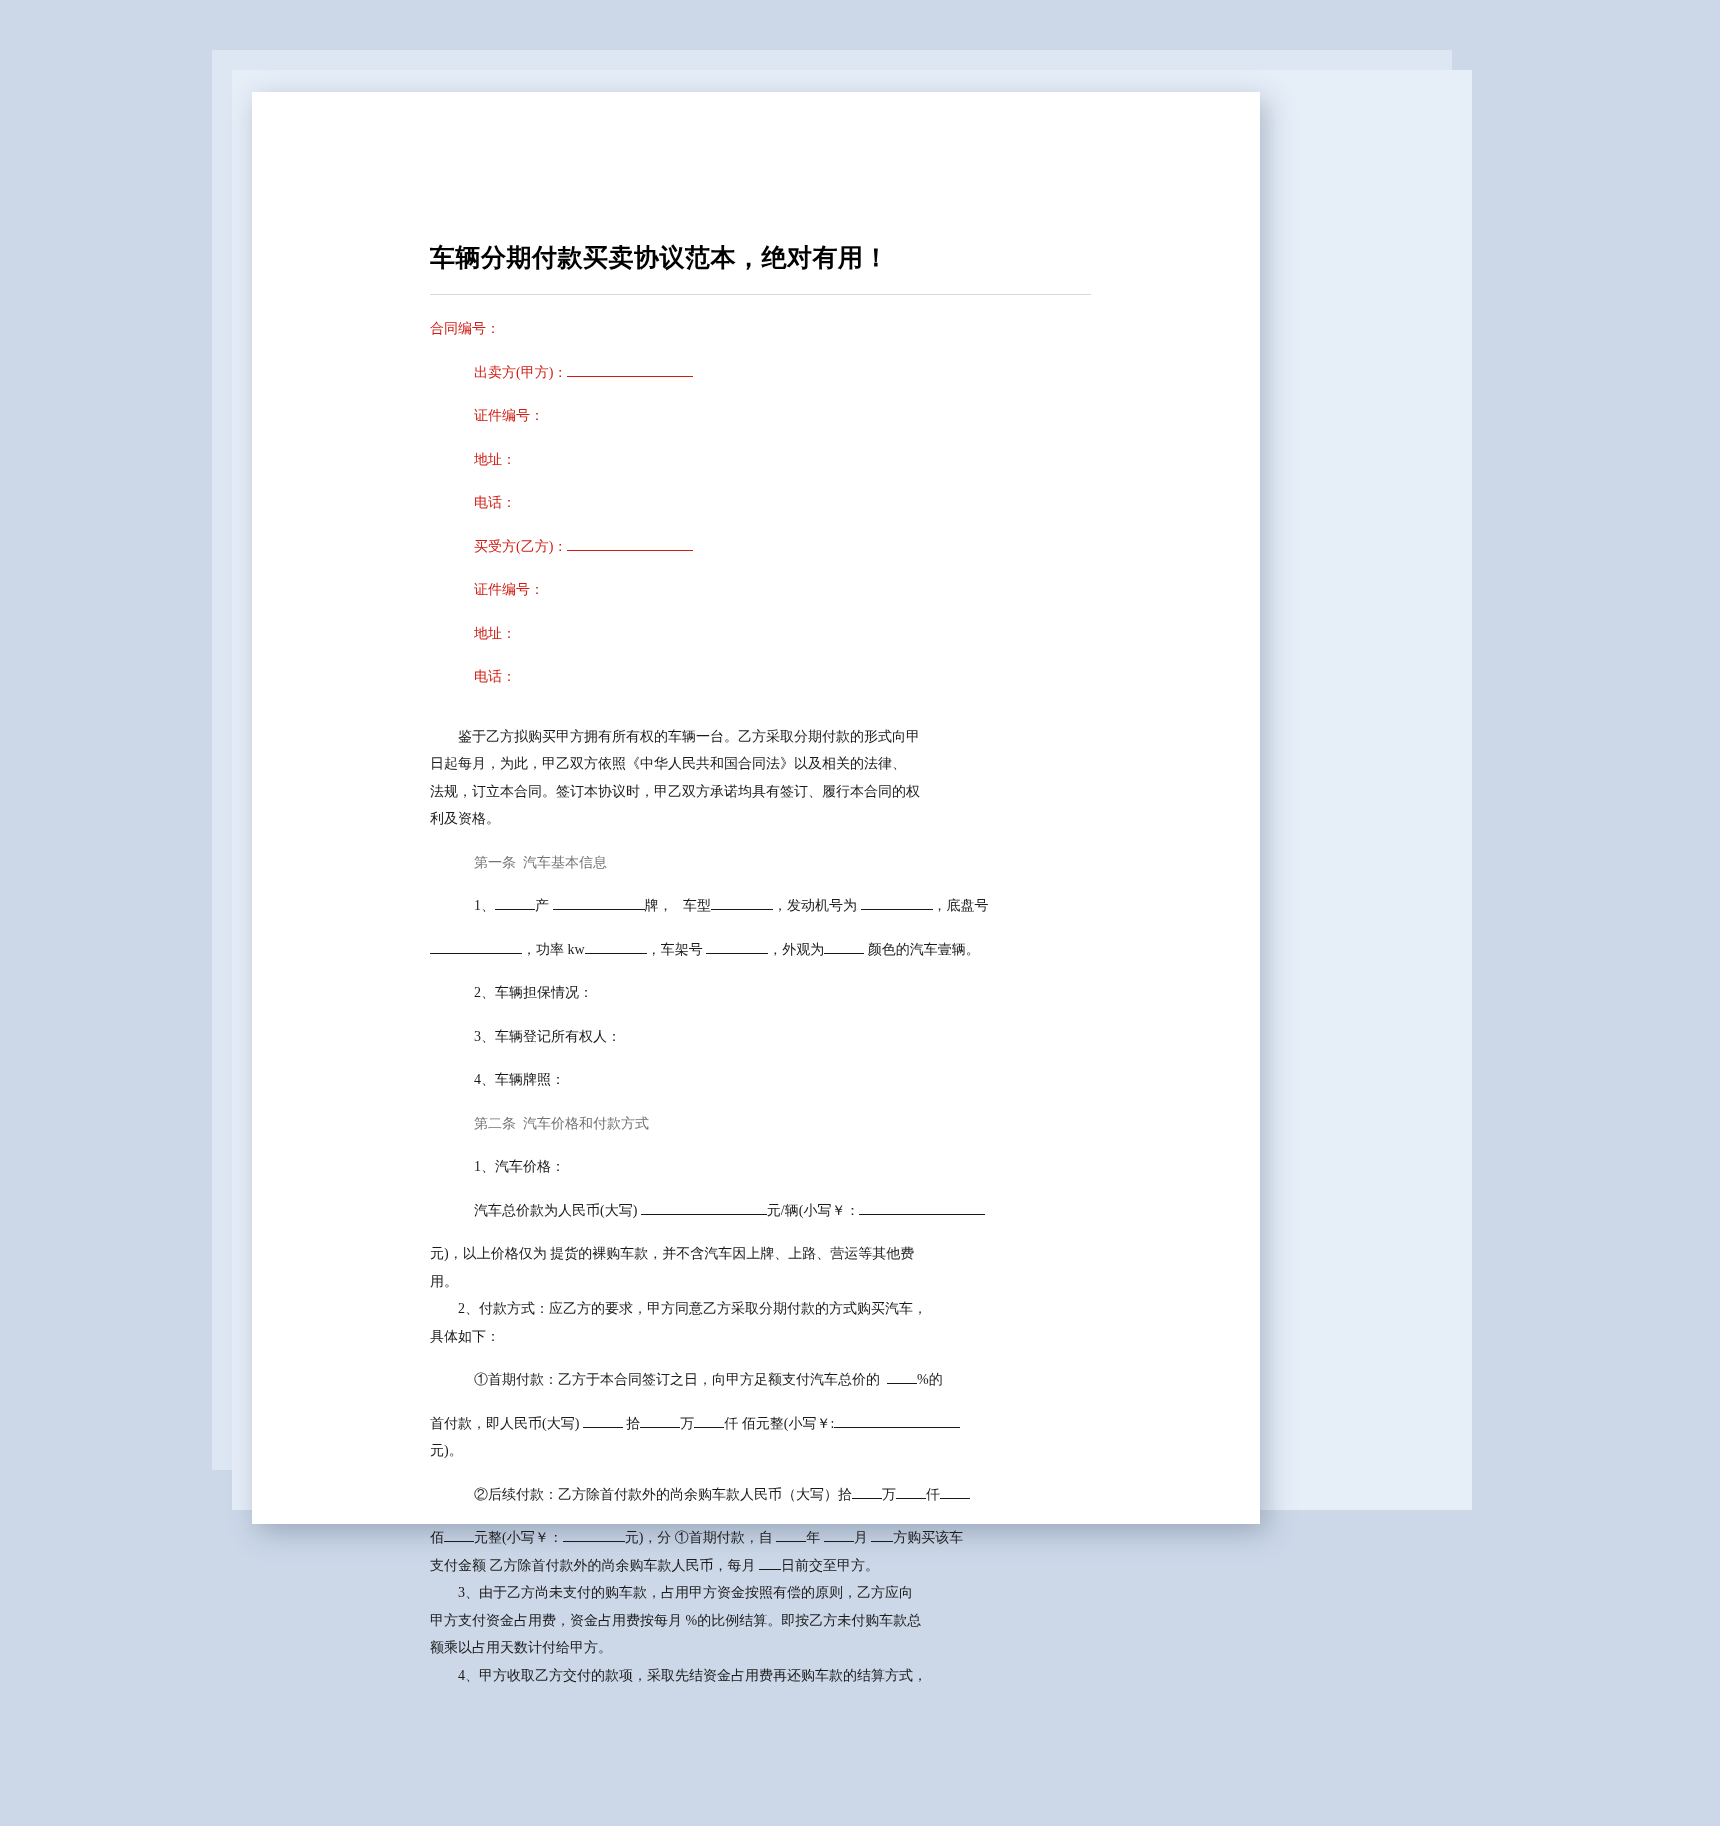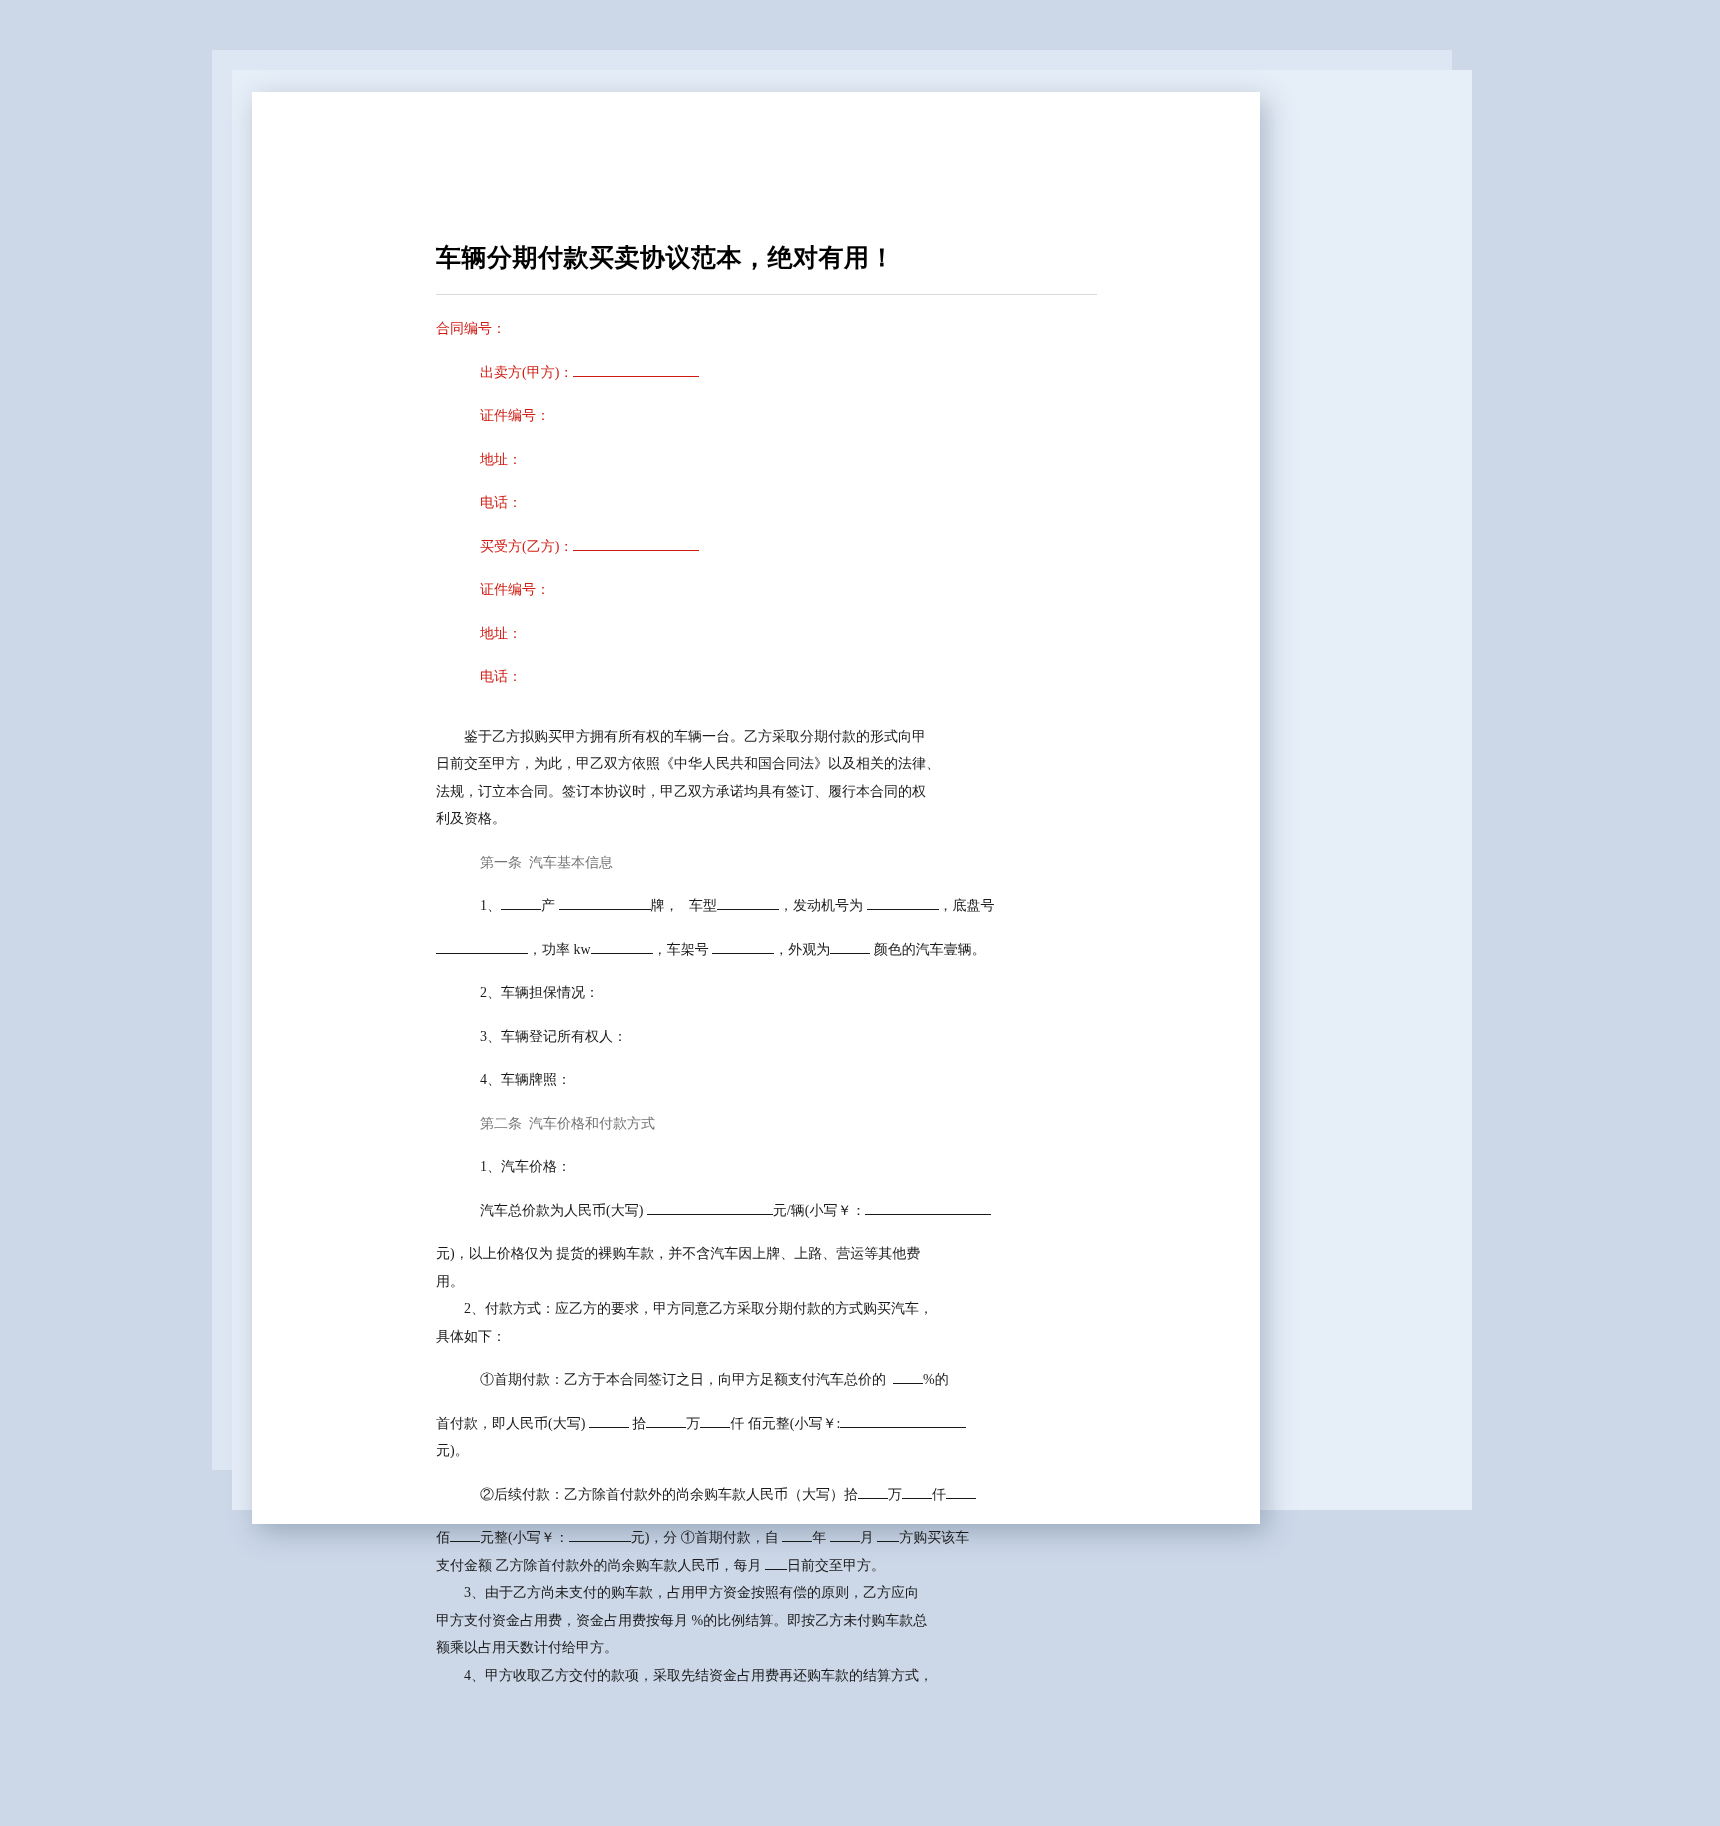--- a/index.html
+++ b/index.html
@@ -40,21 +40,21 @@
     top: 92px;
     width: 1008px;
     height: 1432px;
     background: #ffffff;
     box-shadow: 6px 8px 26px rgba(60, 80, 110, 0.35);
     box-sizing: border-box;
   }
 
   .doc-body {
     position: absolute;
-    left: 184px;
+    left: 178px;
     top: 150px;
     width: 660px;
   }
 
   .doc-title {
     font-family: "Liberation Sans", "DejaVu Sans", sans-serif;
     font-size: 25px;
     font-weight: bold;
     color: #000000;
     letter-spacing: 0.5px;
@@ -131,21 +131,21 @@
       <div class="indent-1 red">地址：</div>
       <div class="indent-1 red">电话：</div>
 
       <div class="indent-1 red"><span>买受方(乙方)：</span><span class="fill fill-red w-long"></span></div>
 
       <div class="indent-1 red">证件编号：</div>
       <div class="indent-1 red">地址：</div>
       <div class="indent-1 red">电话：</div>
 
       <div class="para-flat" style="text-indent:2em;margin-top:32px;">鉴于乙方拟购买甲方拥有所有权的车辆一台。乙方采取分期付款的形式向甲</div>
-      <div class="para-flat">日前交至甲方，为此，甲乙双方依照《中华人民共和国合同法》以及相关的法律、</div>
+      <div class="para-flat">日起每月，为此，甲乙双方依照《中华人民共和国合同法》以及相关的法律、</div>
       <div class="para-flat">法规，订立本合同。签订本协议时，甲乙双方承诺均具有签订、履行本合同的权</div>
       <div class="para-flat">利及资格。</div>
 
       <div class="indent-1 red-bold">第一条  汽车基本信息</div>
 
       <div class="indent-1"><span>1、</span><span class="fill w-xs"></span><span>产</span><span> </span><span class="fill w-nine"></span><span>牌，   车型</span><span class="fill w-s"></span><span>，发动机号为</span><span> </span><span class="fill w-sev"></span><span>，底盘号</span></div>
 
       <div class="para-flat"><span class="fill w-nine"></span><span>，功率 kw</span><span class="fill w-s"></span><span>，车架号</span><span>  </span><span class="fill w-s"></span><span>，外观为</span><span class="fill w-xs"></span><span> </span><span>颜色的汽车壹辆。</span></div>
 
       <div class="indent-1">2、车辆担保情况：</div>

